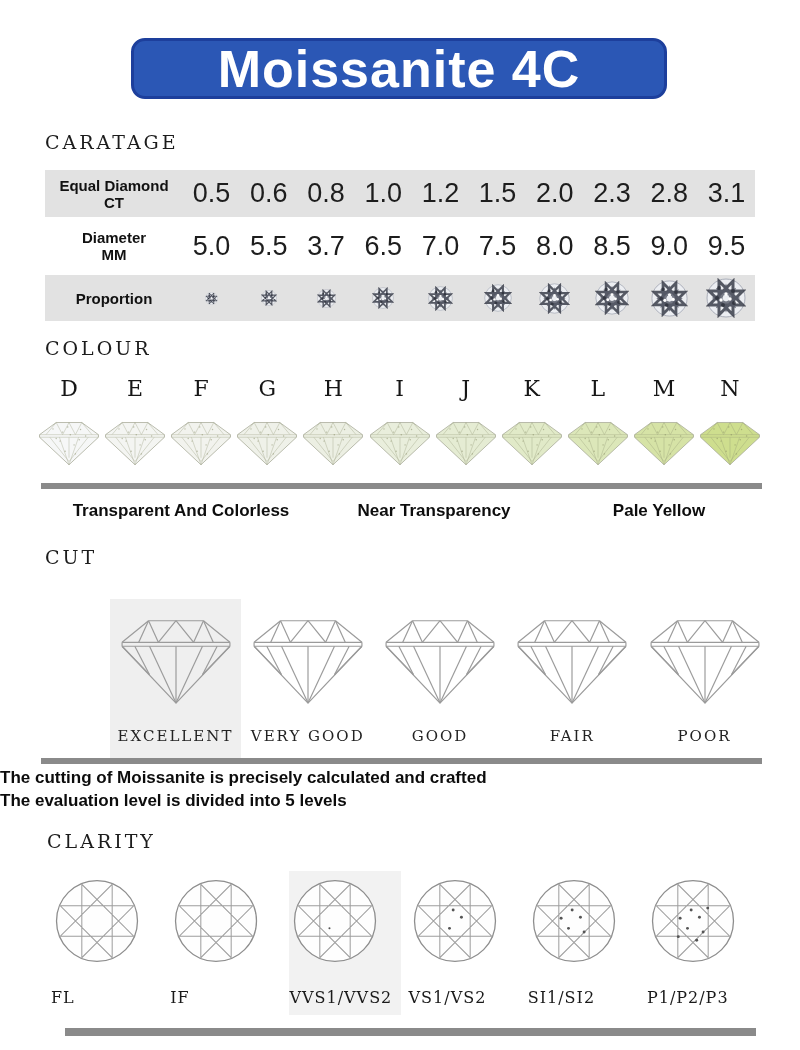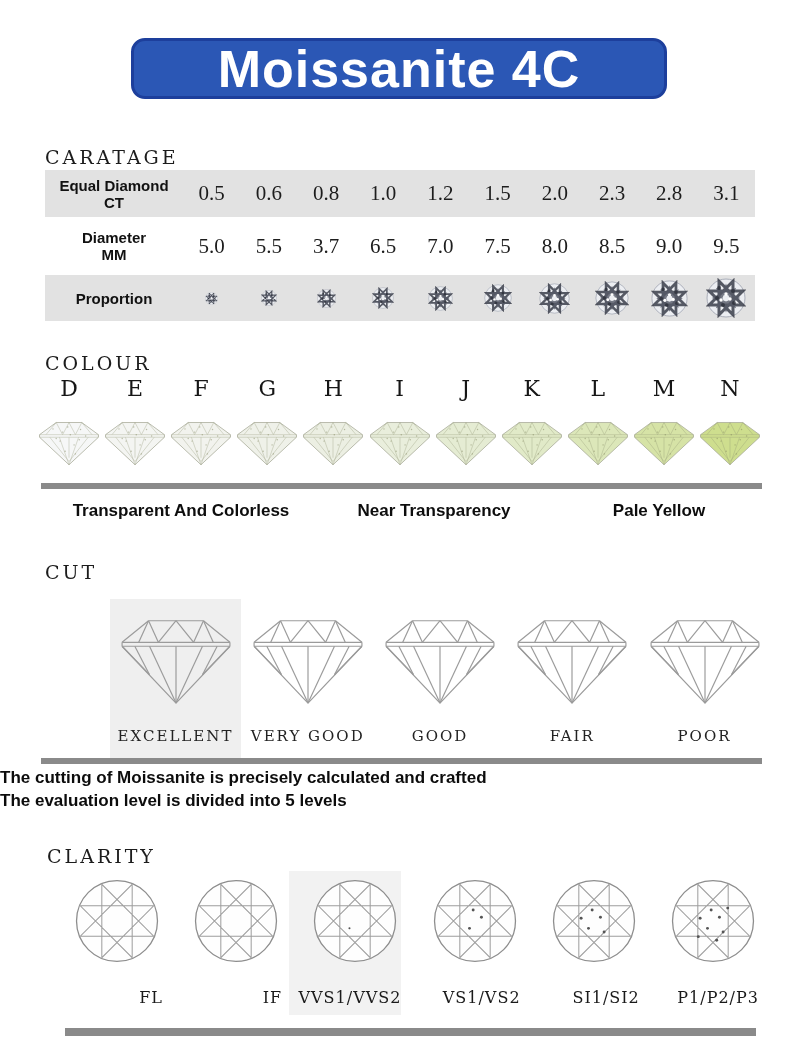--- a/index.html
+++ b/index.html
@@ -8,32 +8,32 @@
 
   
   .banner{position:absolute;left:131px;top:38px;width:536px;height:61px;box-sizing:border-box;
           background:#2b57b5;border:3px solid #1d3f9c;border-radius:14px;
           display:flex;align-items:center;justify-content:center;}
   .banner span{color:#ffffff;font-weight:bold;font-size:52px;letter-spacing:1px;
                font-family:"Liberation Sans",sans-serif;}
 
   
   .sheading{position:absolute;font-family:"DejaVu Serif","Liberation Serif",serif;
-            font-size:19px;letter-spacing:3px;color:#1c1c1c;margin-top:15px;}
+            font-size:19px;letter-spacing:3px;color:#1c1c1c;}
 
   
   .ctable{position:absolute;left:45px;top:170px;width:710px;}
   .trow{display:flex;align-items:center;}
   .trow.gray{background:#e2e2e2;}
   .trow.r1{height:47px;}
   .trow.r2{height:58px;background:#ffffff;}
   .trow.r3{height:46px;}
   .tlabel{width:138px;display:flex;flex-direction:column;align-items:center;justify-content:center;
           font-weight:bold;font-size:15px;line-height:17px;color:#111;}
-  .tcell{flex:1;text-align:center;font-size:21px;font-weight:500;color:#1d1d1d;font-family:Liberation Serif, serif;}
+  .tcell{flex:1;text-align:center;font-size:27px;font-weight:500;color:#1d1d1d;}
   .gemcell{flex:1;display:flex;align-items:center;justify-content:center;}
 
   
   .letters{position:absolute;left:36px;top:376px;width:727px;display:flex;}
   .letters .lcell{flex:1;text-align:center;font-family:"DejaVu Serif","Liberation Serif",serif;
                   font-size:22px;color:#161616;}
   .diamonds{position:absolute;left:36px;top:414px;width:727px;height:58px;display:flex;}
   .diamonds .dcell{flex:1;display:flex;align-items:center;justify-content:center;}
   .grayban{position:absolute;height:6px;background:#8a8a8a;}
   .grouplabel{position:absolute;top:501px;transform:translateX(-50%);
@@ -44,21 +44,21 @@
   .cutitem{position:relative;width:131px;height:159px;display:flex;flex-direction:column;align-items:center;}
   .cutitem.hl{background:#efefef;}
   .cutitem .cicon{margin-top:9px;}
   .cutlabel{position:absolute;bottom:13px;font-family:"DejaVu Serif","Liberation Serif",serif;
             font-size:15px;letter-spacing:2px;color:#222;white-space:nowrap;}
   .caption{position:absolute;left:0;top:766px;width:704px;text-align:left;
            font-weight:bold;font-size:17px;line-height:23px;color:#0c0c0c;}
 
   
   .clarityrow{position:absolute;left:51px;top:871px;width:708px;display:flex;justify-content:space-between;}
-  .clitem{position:relative;width:112px;height:144px;display:flex;flex-direction:column;align-items:flex-end;}
+  .clitem{position:relative;width:112px;height:144px;display:flex;flex-direction:column;align-items:flex-start;}
   .clitem.hl{background:#f2f2f2;}
   .clitem .clicon{margin-top:4px;}
   .cllabel{position:absolute;bottom:8px;font-family:"DejaVu Serif","Liberation Serif",serif;
            font-size:16px;letter-spacing:1px;color:#1a1a1a;white-space:nowrap;}
 </style>
 </head>
 <body>
 
 <div class="page">
 

